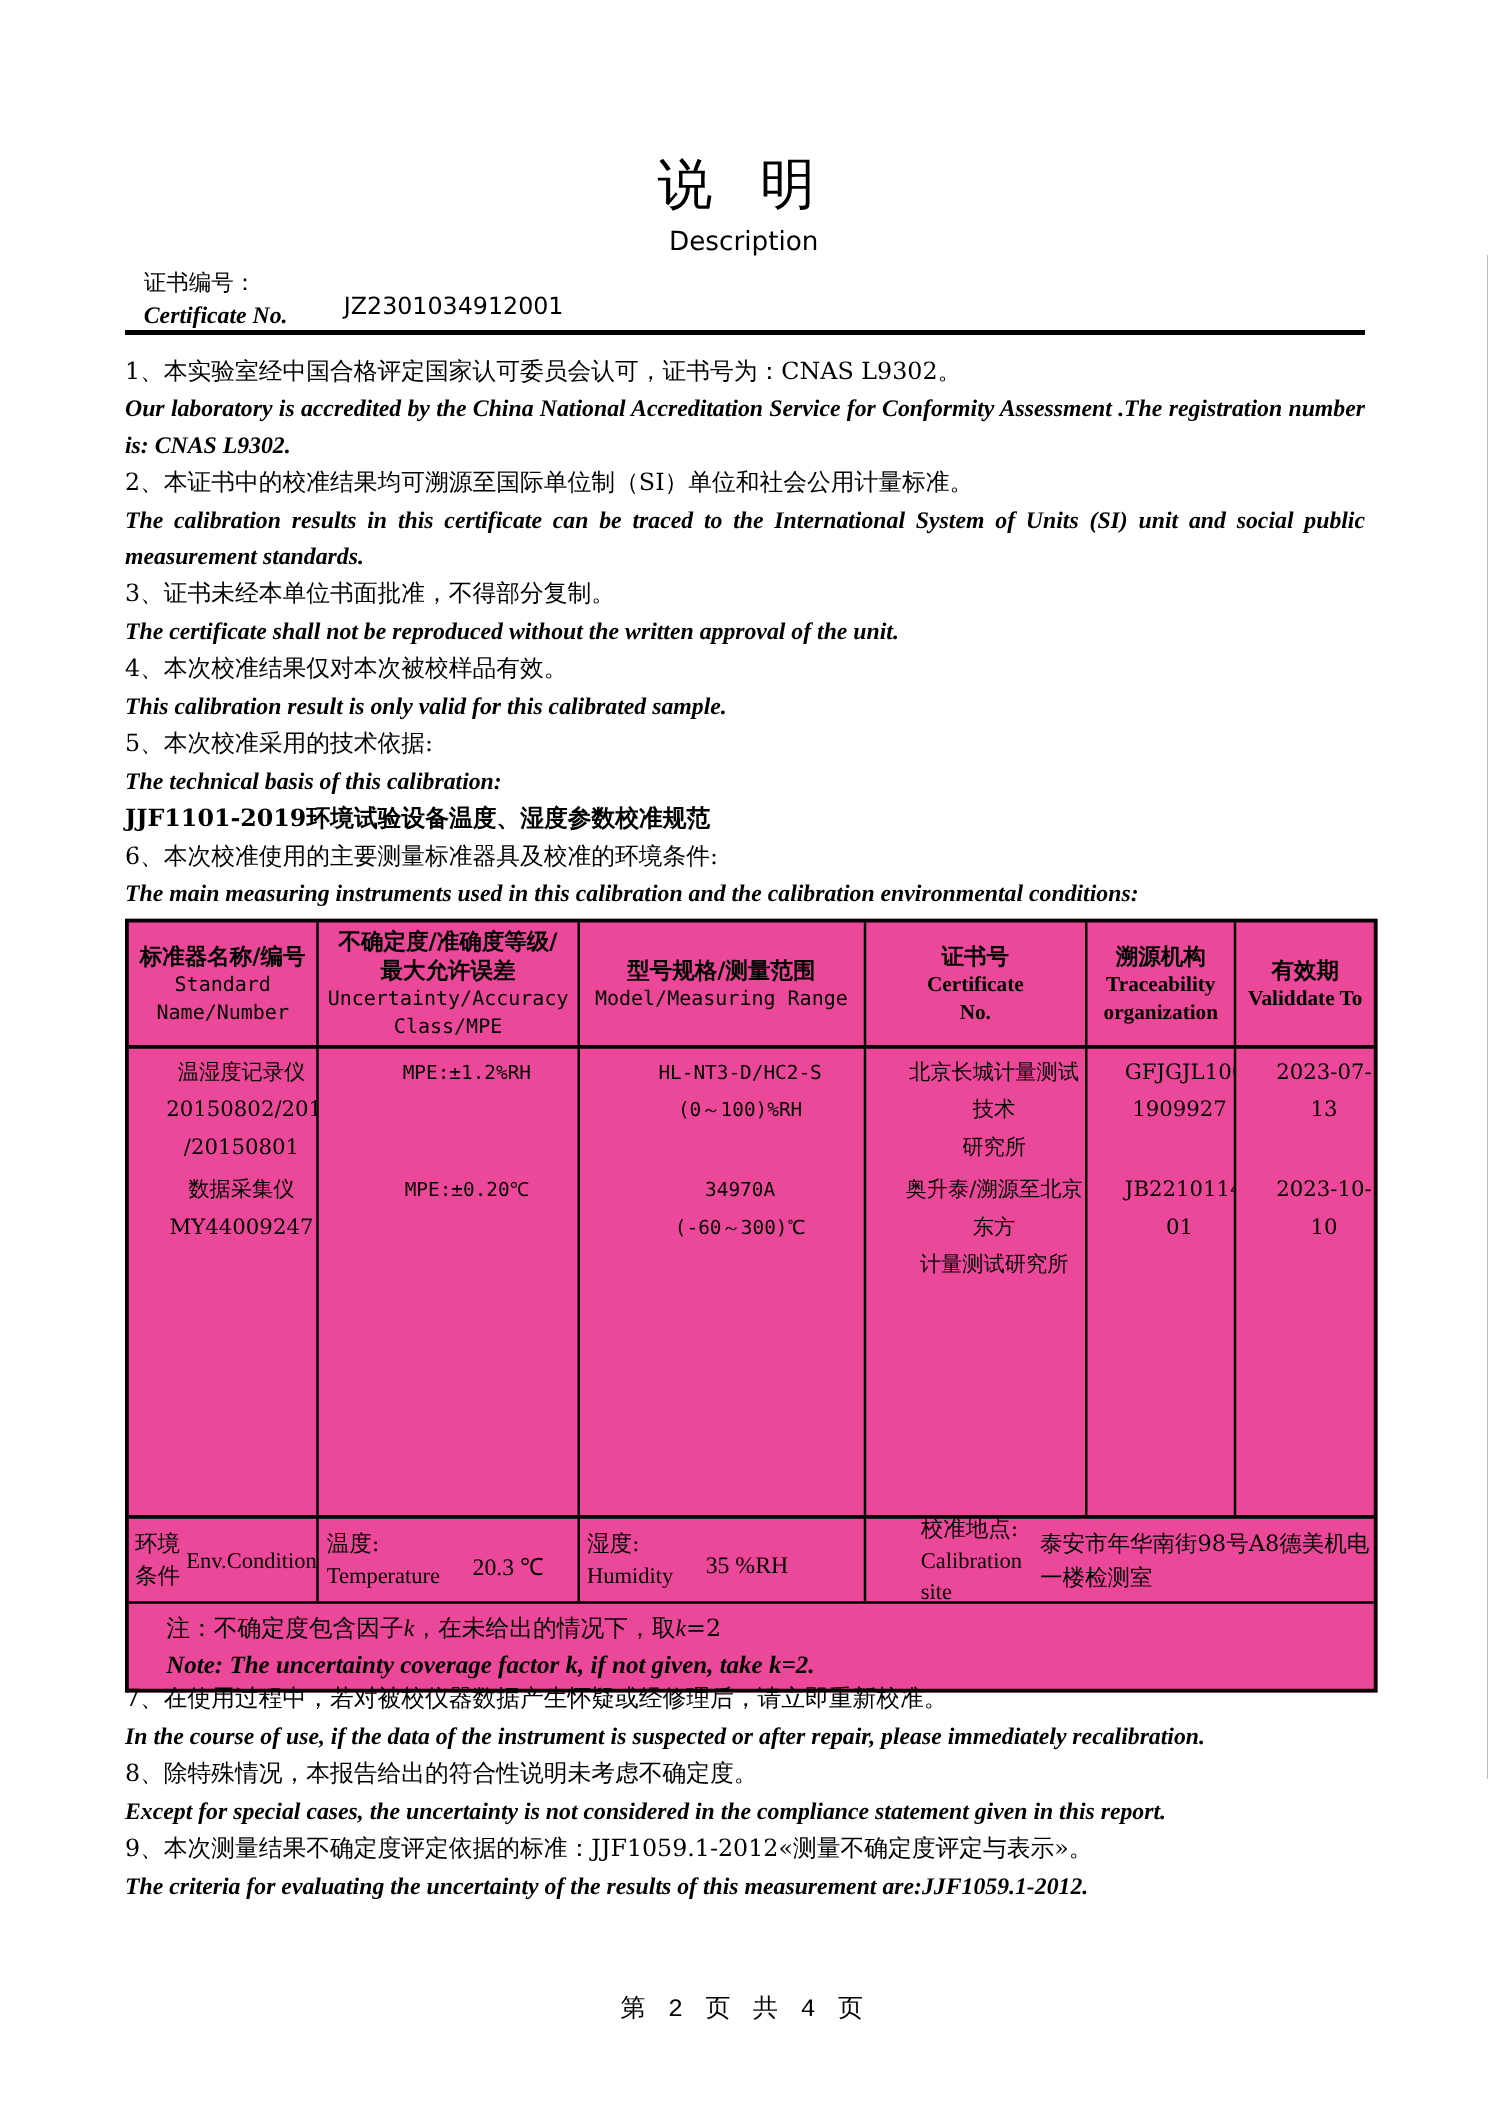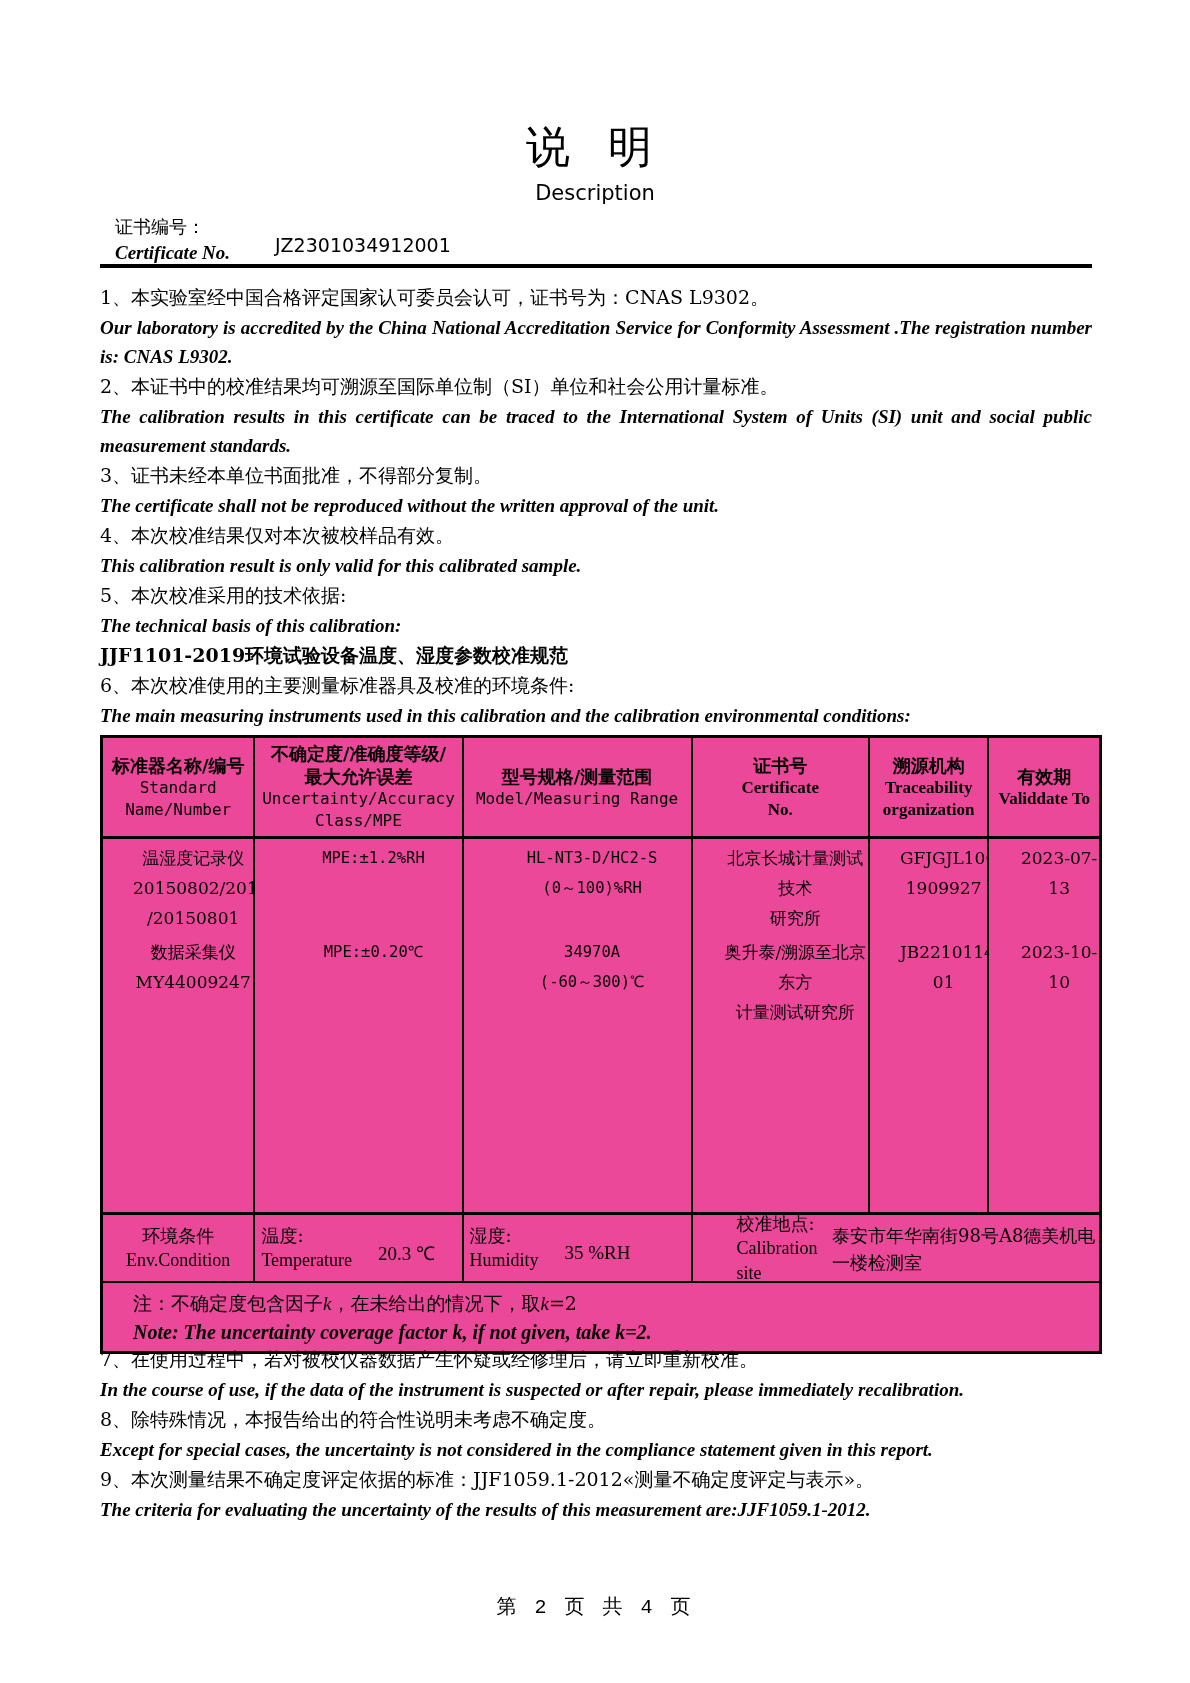--- a/index.html
+++ b/index.html
@@ -42,21 +42,21 @@
   .hrow .cell{border-bottom:3px solid #000;min-height:92px;display:flex;flex-direction:column;
     align-items:center;justify-content:center;text-align:center;padding:4px 2px;}
   .h-zh{font-size:18px;font-weight:600;font-family:"DejaVu Sans","Liberation Sans",sans-serif;line-height:23px;}
   .h-en-mono{font-size:16px;line-height:22px;font-family:"DejaVu Sans Mono","Liberation Mono",monospace;}
   .h-en-serif{font-size:17px;line-height:22px;font-weight:bold;font-family:"Liberation Serif",serif;}
   .brow .cell{height:373px;text-align:center;padding-top:4px;padding-left:30px;}
   .b-txt{font-size:17px;line-height:30px;}
   .e1{min-height:94px;}
   .mono-val{font-family:"DejaVu Sans Mono","Liberation Mono",monospace;font-size:15.5px;}
   .erow .cell{border-top:3px solid #000;height:66px;box-sizing:content-box;}
-  .env-c1{display:flex;flex-direction:column;align-items:center;justify-content:center;text-align:center;}
+  .env-c1{display:flex;flex-direction:row;align-items:center;justify-content:center;text-align:center;}
   .env-lbl-zh{font-size:18px;line-height:25px;}
   .env-lbl-en{font-size:18px;line-height:25px;font-family:"Liberation Serif",serif;}
   .env-flex{display:flex;align-items:center;padding-left:6px;}
   .env-stack{display:flex;flex-direction:column;}
   .env-val{font-size:19px;margin-left:26px;margin-top:10px;font-family:"Liberation Serif",serif;white-space:nowrap;}
   .site-flex{display:flex;align-items:center;padding-left:44px;}
   .site-addr{font-size:18px;line-height:27px;margin-left:6px;margin-top:2px;width:330px;text-align:left;}
   .nrow{border-top:2px solid #000;height:70px;display:flex;flex-direction:column;justify-content:center;padding-left:30px;box-sizing:border-box;}
   .note-zh{font-size:19px;line-height:28px;margin:0;}
   .note-en{font-size:20px;line-height:28px;margin:0;font-family:"Liberation Serif",serif;font-weight:bold;font-style:italic;}

